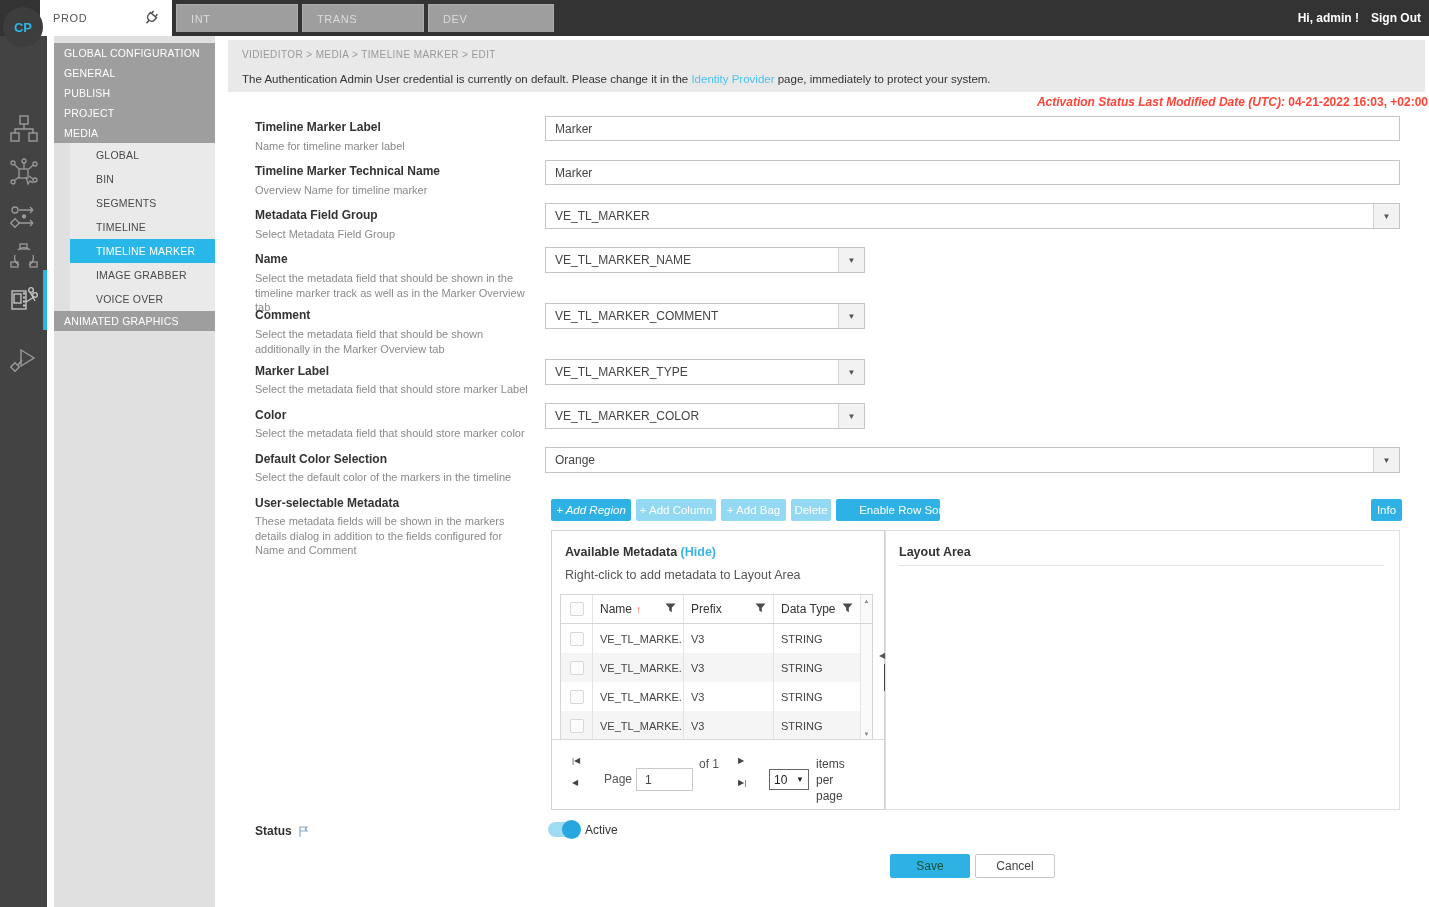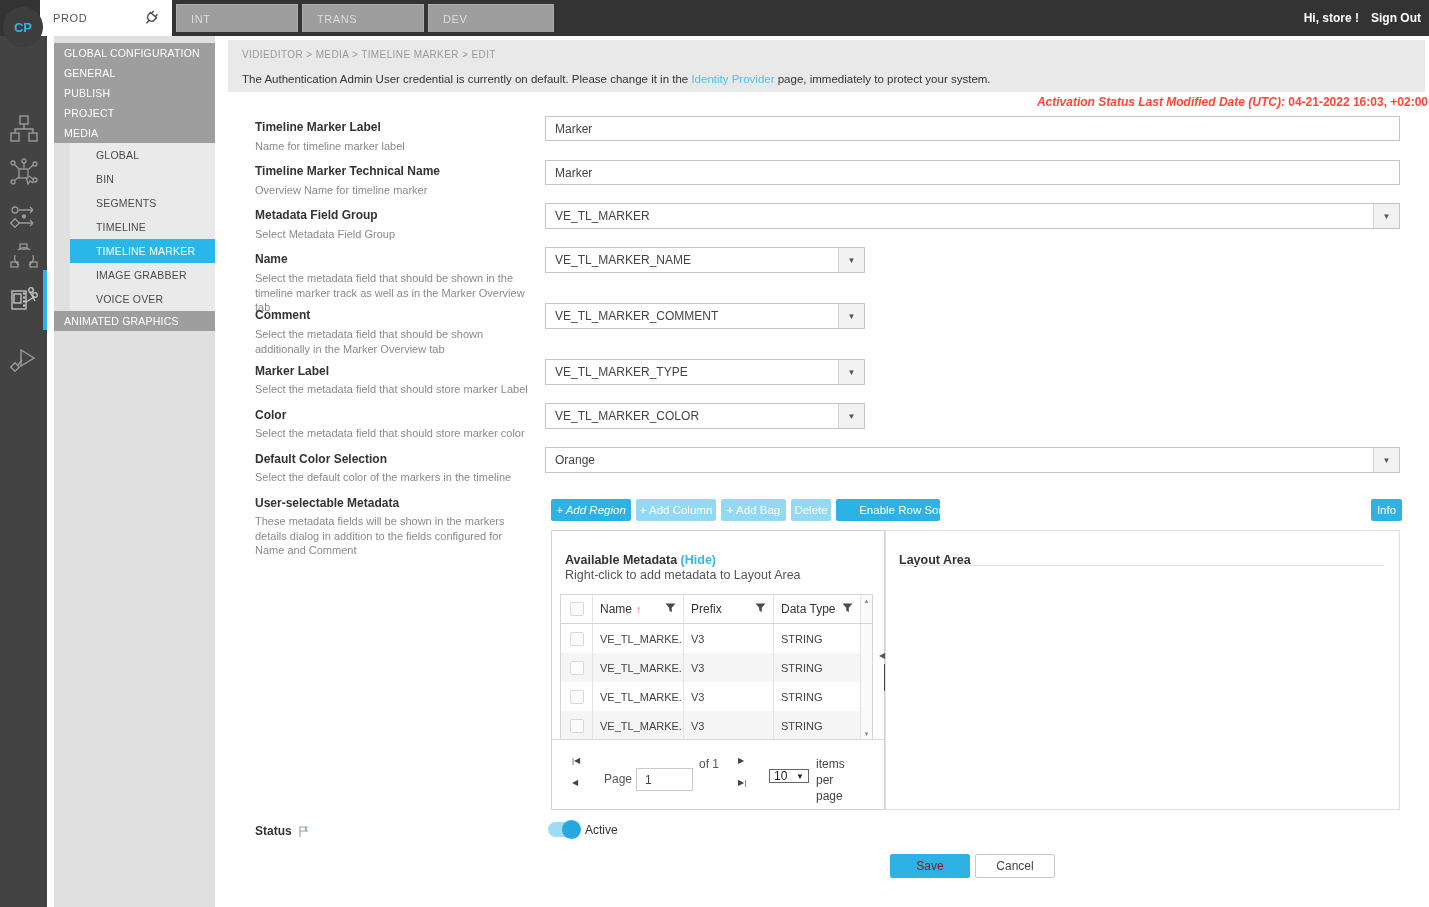--- a/index.html
+++ b/index.html
@@ -86,21 +86,21 @@
     font-family:"Liberation Sans",sans-serif; font-size:11.5px;
     display:flex; align-items:center; justify-content:center; cursor:pointer; white-space:nowrap;
   }
   .btn-solid { background:#2eb2e6; }
   .btn-light { background:#93d9f4; }
 
   
   .panel { top:530px; height:280px; background:#fff; border:1px solid #d2d2d2; }
   .panel-left  { left:551px; width:334px; }
   .panel-right { left:885px; width:515px; border-color:#e0e0e0; }
-  .p-title { position:absolute; left:13px; top:22px; font-size:12.5px; font-weight:bold; color:#333; }
+  .p-title { position:absolute; left:13px; top:14px; font-size:12.5px; font-weight:bold; color:#333; }
   .p-title .hide { color:#3ab5e9; font-weight:bold; cursor:pointer; }
   .p-hint { position:absolute; left:13px; top:37px; font-size:12.5px; color:#555; }
   .p-divider { position:absolute; left:13px; top:34px; right:15px; border-top:1px solid #e2e2e2; }
 
   
   .mtable { position:absolute; left:8px; top:63px; width:313px; height:145px; border:1px solid #d5d5d5; }
   .trow { display:flex; height:29px; align-items:stretch; }
   .thead { border-bottom:1px solid #d5d5d5; }
   .tcell { display:flex; align-items:center; padding:0 7px; border-left:1px solid #e3e3e3; overflow:hidden; white-space:nowrap; }
   .tcell:first-child { border-left:none; }
@@ -117,38 +117,38 @@
   .bcell { font-size:11px; color:#444; }
   .cb { width:14px; height:14px; border:1px solid #d8d8d8; background:#fcfcfc; border-radius:2px; cursor:pointer; }
   .scr-arrow { font-size:6px; color:#8a8a8a; line-height:6px; cursor:pointer; }
 
   
   .pag { position:absolute; left:0; top:208px; width:332px; height:71px; border-top:1px solid #d9d9d9; }
   .pg-nav { position:absolute; width:12px; font-size:8px; color:#444; cursor:pointer; line-height:10px; }
   .pg-text { position:absolute; font-size:12px; color:#555; }
   .pg-input { position:absolute; left:84px; top:28px; width:57px; height:23px; border:1px solid #c9c9c9;
               font-family:"Liberation Sans",sans-serif; font-size:12px; color:#444; padding:0 8px; outline:none; }
-  .pg-size { position:absolute; left:217px; top:29px; width:40px; height:14px; border:1px solid #666;
+  .pg-size { position:absolute; left:217px; top:29px; width:40px; height:21px; border:1px solid #666;
              display:flex; align-items:center; justify-content:space-between; padding:0 4px;
              font-size:12px; color:#222; cursor:pointer; background:#fff; }
   .pg-size .car { font-size:8px; color:#222; }
   .pg-items { position:absolute; left:264px; top:16px; width:36px; font-size:12px; color:#444; line-height:16px; }
 
   
   .split-arrow { left:879px; top:651px; font-size:8px; color:#555; cursor:pointer; }
   .split-line  { left:884px; top:664px; width:1px; height:27px; background:#444; }
 
   
   .status-label { left:255px; top:824px; font-size:12px; font-weight:bold; color:#333; display:flex; align-items:center; gap:6px; }
   .toggle { left:548px; top:822px; width:31px; height:15px; border-radius:8px; background:#9edcf3; cursor:pointer; }
   .toggle .knob { position:absolute; right:-2px; top:-2px; width:19px; height:19px; border-radius:50%; background:#27a7e0; }
   .toggle-text { left:585px; top:823px; font-size:12px; color:#333; }
   .act-btn { height:24px; border-radius:2px; font-family:"Liberation Sans",sans-serif; font-size:12px;
              display:flex; align-items:center; justify-content:center; cursor:pointer; }
-  .btn-save   { left:890px; top:854px; width:80px; background:#2eb2e6; border:1px solid #2eb2e6; color:#7f1d1d; }
+  .btn-save   { left:890px; top:854px; width:80px; background:#2eb2e6; border:1px solid #2eb2e6; color:#14532d; }
   .btn-cancel { left:975px; top:854px; width:80px; background:#fff; border:1px solid #c8c8c8; color:#444; }
 </style>
 </head>
 <body>
 
 <div class="abs topbar"></div>
 <div class="abs cp-badge">CP</div>
 
 <div class="abs tab-active">
   <span>PROD</span>
@@ -164,21 +164,21 @@
   <span>INT</span>
 </div>
 <div class="abs tab-gray tab-trans">
   <span>TRANS</span>
 </div>
 <div class="abs tab-gray tab-dev">
   <span>DEV</span>
 </div>
 
 <div class="abs topbar-right">
-  <span>Hi, store !</span>
+  <span>Hi, admin !</span>
   <span class="signout">Sign Out</span>
 </div>
 
 <div class="abs rail"></div>
 
 <div class="abs rail-icon" style="top:113px;">
   <svg viewBox="0 0 30 30" width="30" height="30">
       <g fill="none" stroke="#9a9a9a" stroke-width="1.4">
     <rect x="11" y="2" width="8" height="8"></rect>
         <rect x="2" y="19" width="8" height="8"></rect>

